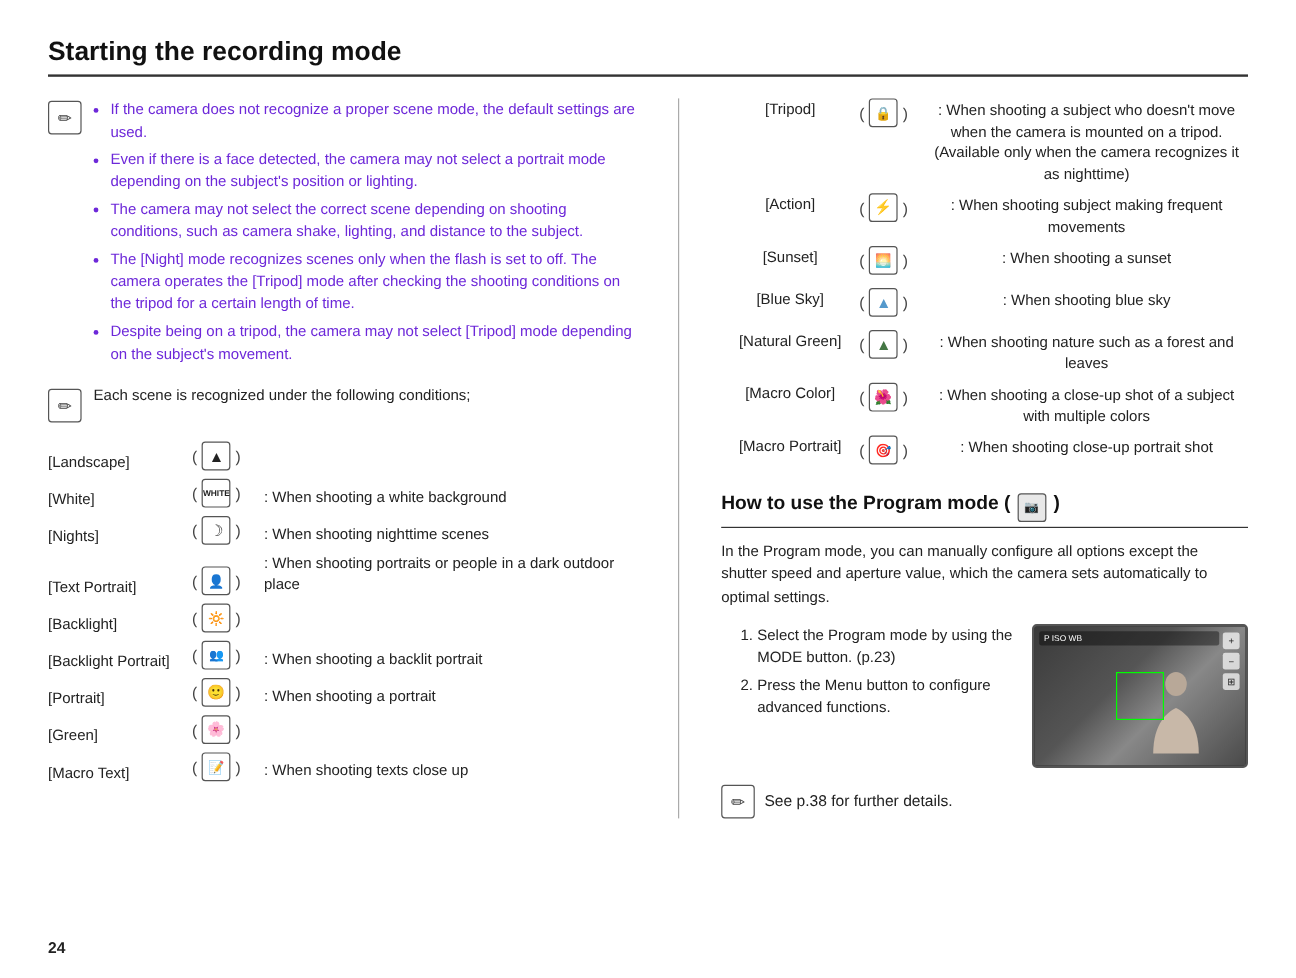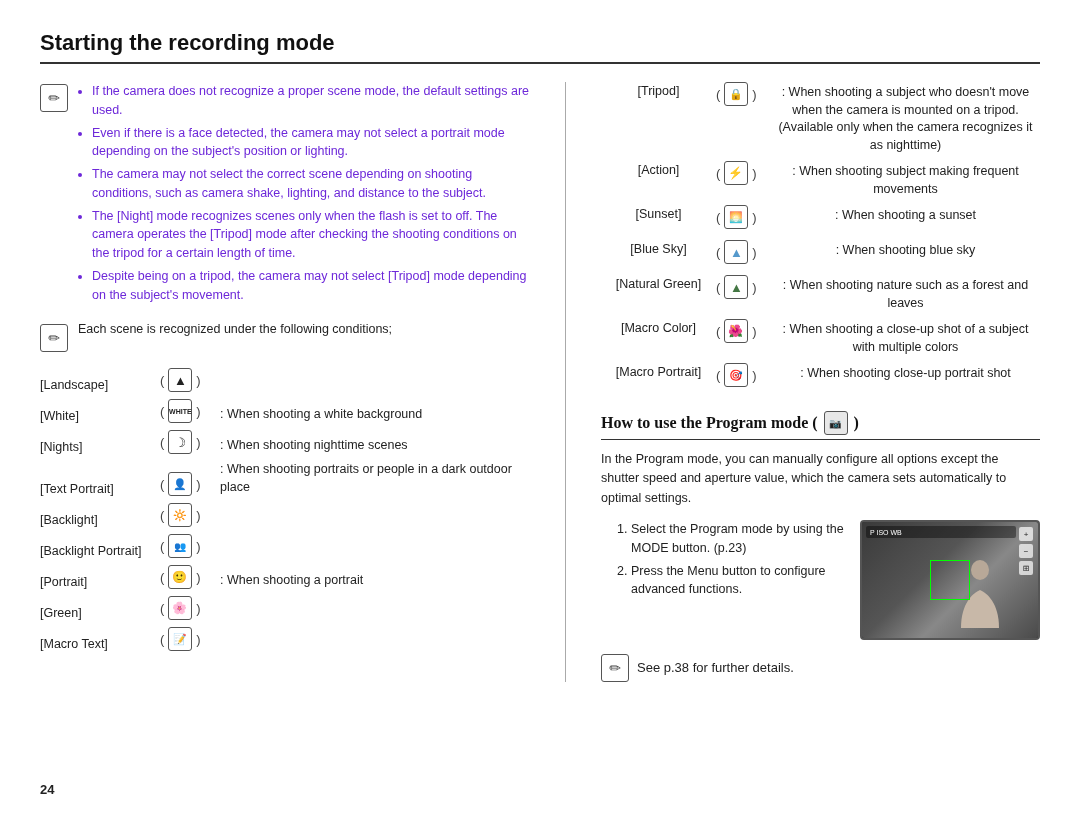--- a/index.html
+++ b/index.html
@@ -145,23 +145,22 @@
       flex: 1;
     }
     .program-section {
       margin-top: 12px;
     }
     .program-title-bar {
       border-bottom: 1.5px solid #333;
       padding-bottom: 4px;
       margin-bottom: 10px;
       display: flex;
-      align-items: center;
+      align-items: flex-start;
       gap: 6px;
-      font-family: Liberation Serif, serif;
     }
     .program-title {
       font-size: 16px;
       font-weight: bold;
       color: #111;
     }
     .program-icon-inline {
       width: 24px;
       height: 24px;
       border: 1.5px solid #555;
@@ -374,20 +373,21 @@
 
         <div class="scene-row">
           <div class="scene-label">[Backlight Portrait]</div>
           <div class="scene-icon-wrap">
             <span class="icon-paren">(</span>
             <div class="scene-icon">
                 <span style="font-size:10px;">👥</span>
               </div>
             <span class="icon-paren">)</span>
           </div>
+          <span class="scene-desc">: When shooting a backlit portrait</span>
         </div>
 
         <div class="scene-row">
           <div class="scene-label">[Portrait]</div>
           <div class="scene-icon-wrap">
             <span class="icon-paren">(</span>
             <div class="scene-icon">
                 <span style="font-size:12px;">🙂</span>
               </div>
             <span class="icon-paren">)</span>
@@ -408,20 +408,21 @@
 
         <div class="scene-row">
           <div class="scene-label">[Macro Text]</div>
           <div class="scene-icon-wrap">
             <span class="icon-paren">(</span>
             <div class="scene-icon">
                 <span style="font-size:11px;">📝</span>
               </div>
             <span class="icon-paren">)</span>
           </div>
+          <span class="scene-desc">: When shooting texts close up</span>
         </div>
 
       </div>
     </div>
 
     <div class="divider-vert"></div>
 
     <div class="right-col">
 
       <div class="right-scene-table">

